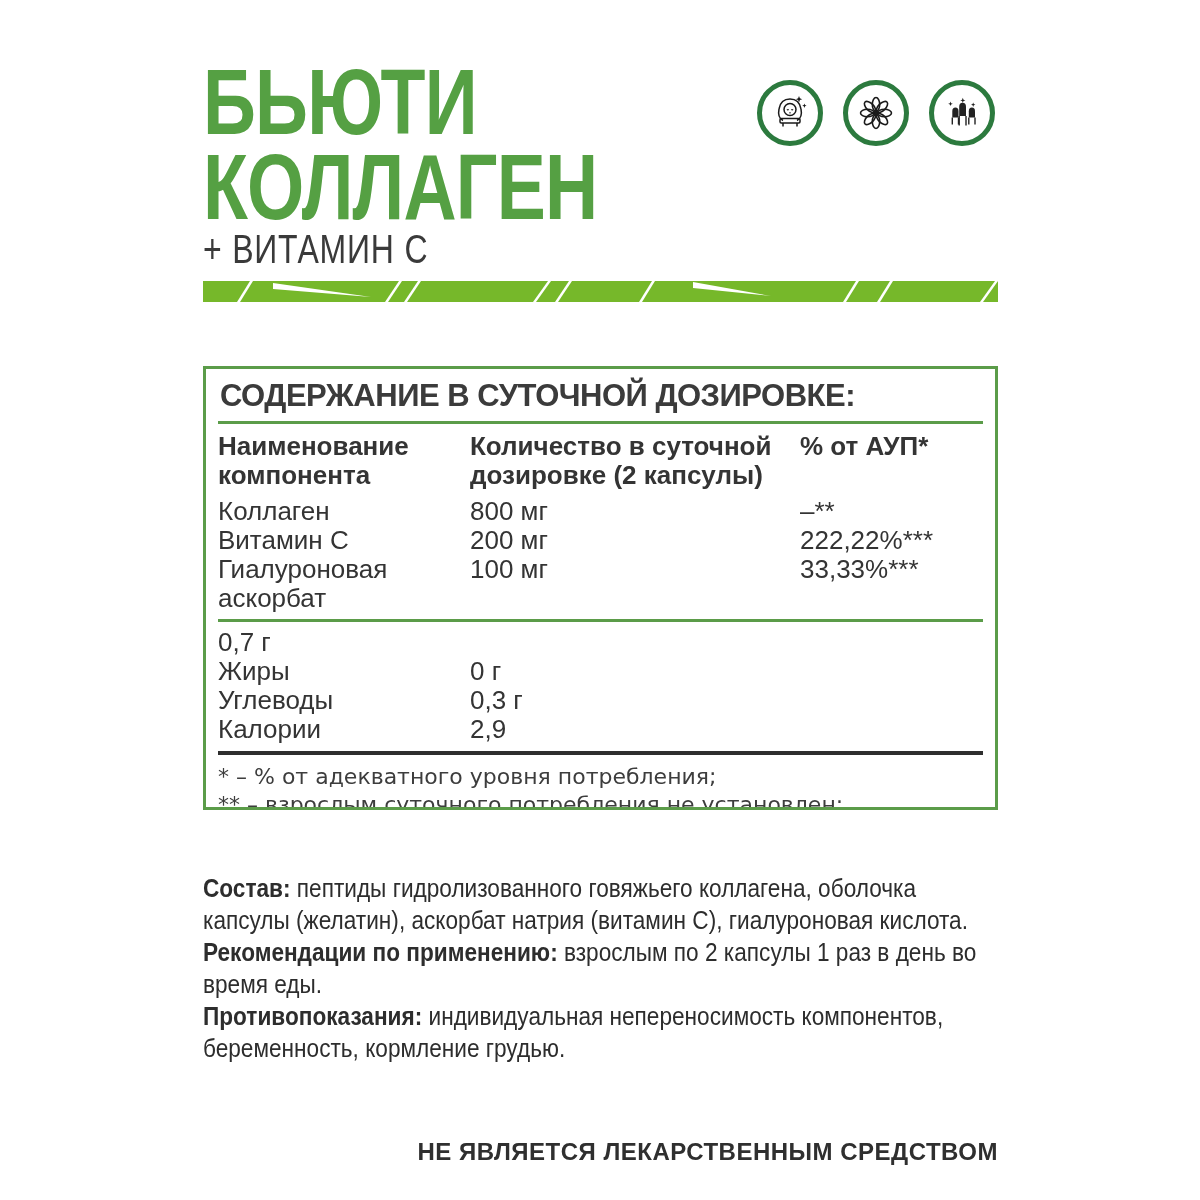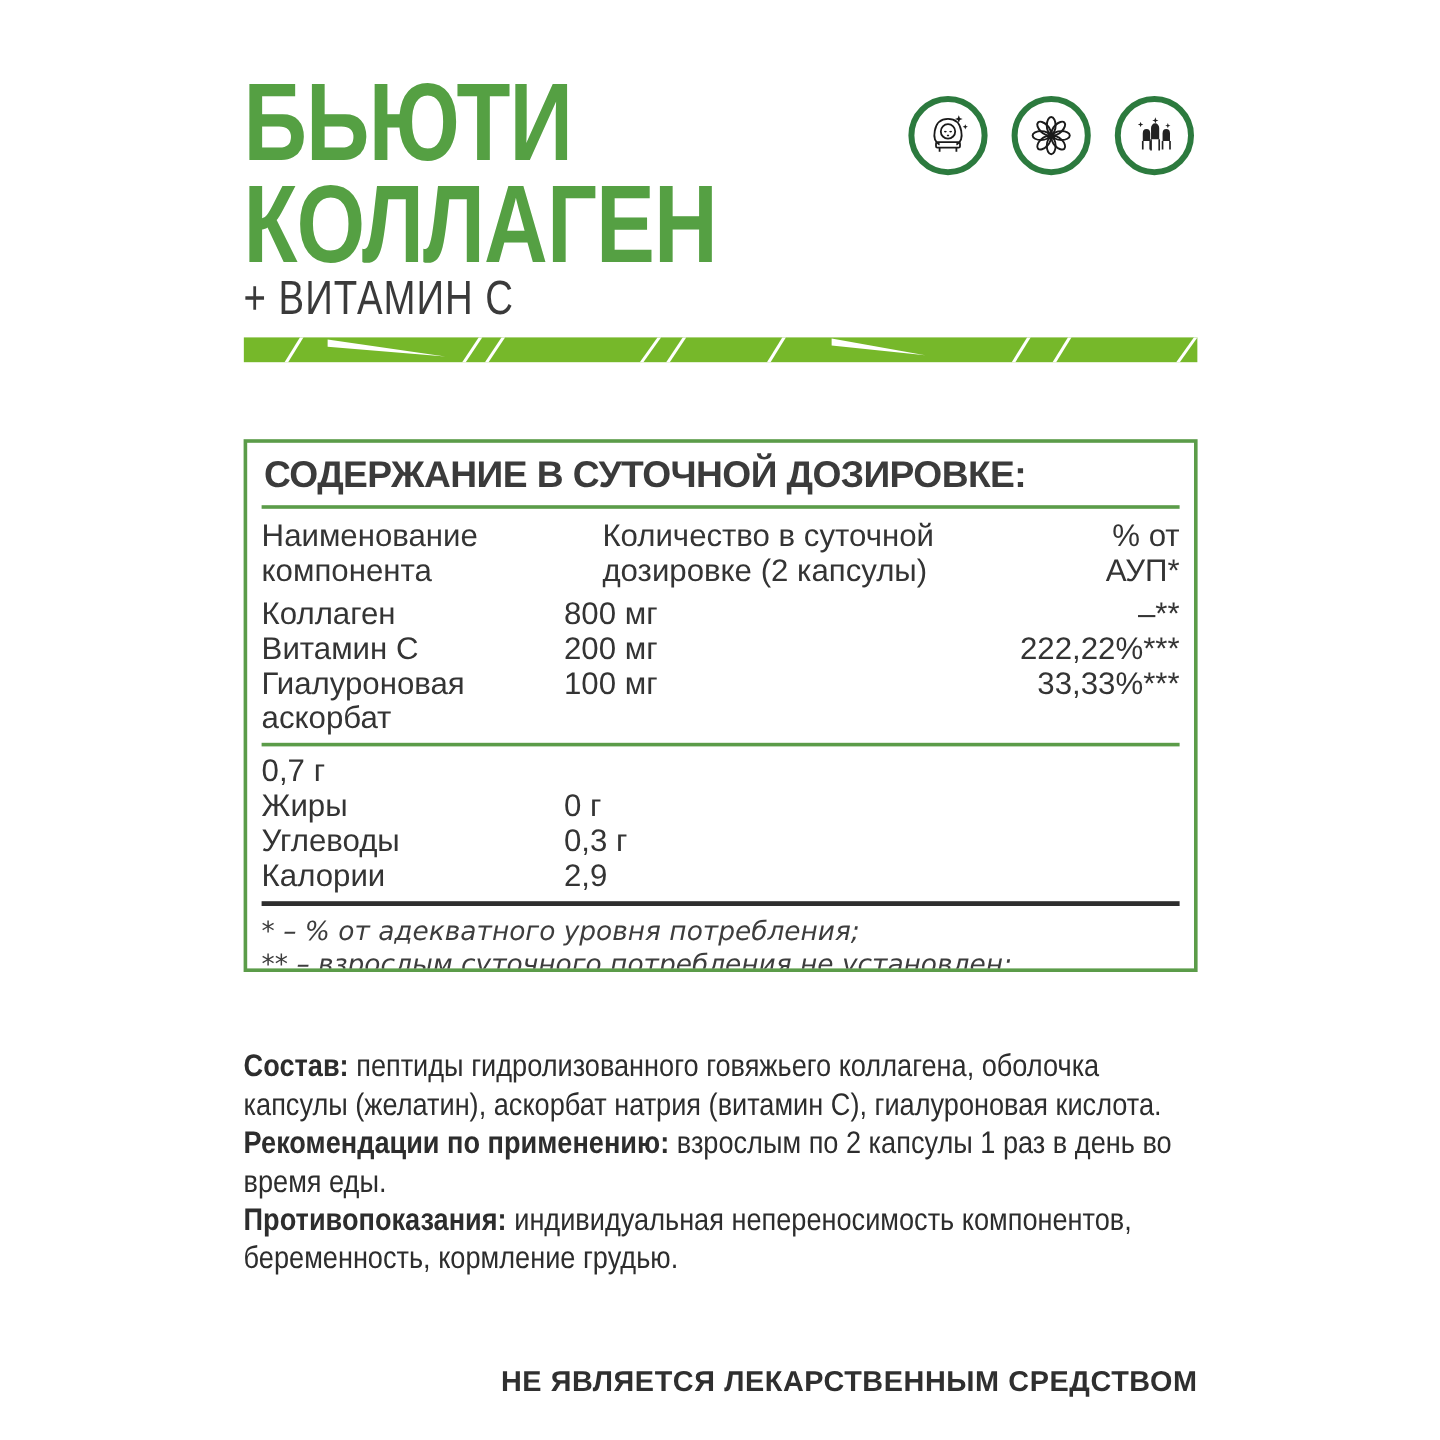--- a/index.html
+++ b/index.html
@@ -31,27 +31,27 @@
     box-sizing:border-box;border:3px solid #5b9c49;background:#fff;
     padding:5px 12px 8px 12px;overflow:hidden;color:#343434;
   }
   .table-title{
     font-size:31px;font-weight:bold;color:#3b3b3b;
     letter-spacing:-0.5px;padding:4px 0 7px 2px;white-space:nowrap;
   }
   .rule-green{height:3px;background:#5b9c49;}
   .rule-dark{height:4px;background:#2e2e2e;margin:7px 0 6px 0;}
   .trow{display:flex;font-size:26px;line-height:29px;}
-  .thead{font-weight:normal;padding:8px 0 7px 0;gap:32px;}
+  .thead{font-weight:bold;padding:8px 0 7px 0;}
   .col-name{width:252px;white-space:pre-line;}
   .col-qty{width:330px;text-align:left;white-space:pre-line;}
-  .col-aup{flex:1;text-align:right;white-space:pre-line;}
+  .col-aup{flex:1;white-space:pre-line;}
   .section-gap{height:6px;}
   .footnotes{
-    font-family:"DejaVu Sans", sans-serif;font-style:italic;
+    font-family:"DejaVu Sans", sans-serif;
     font-size:22px;line-height:28px;color:#3d3d3d;padding-top:2px;
   }
   
   .info-block{
     position:absolute;left:203px;top:872px;width:910px;
     font-size:26px;line-height:32px;color:#2d2d2d;
     transform:scaleX(0.87);transform-origin:0 0;
   }
   .info-block p{margin:0;}
   .info-label{font-weight:bold;}

